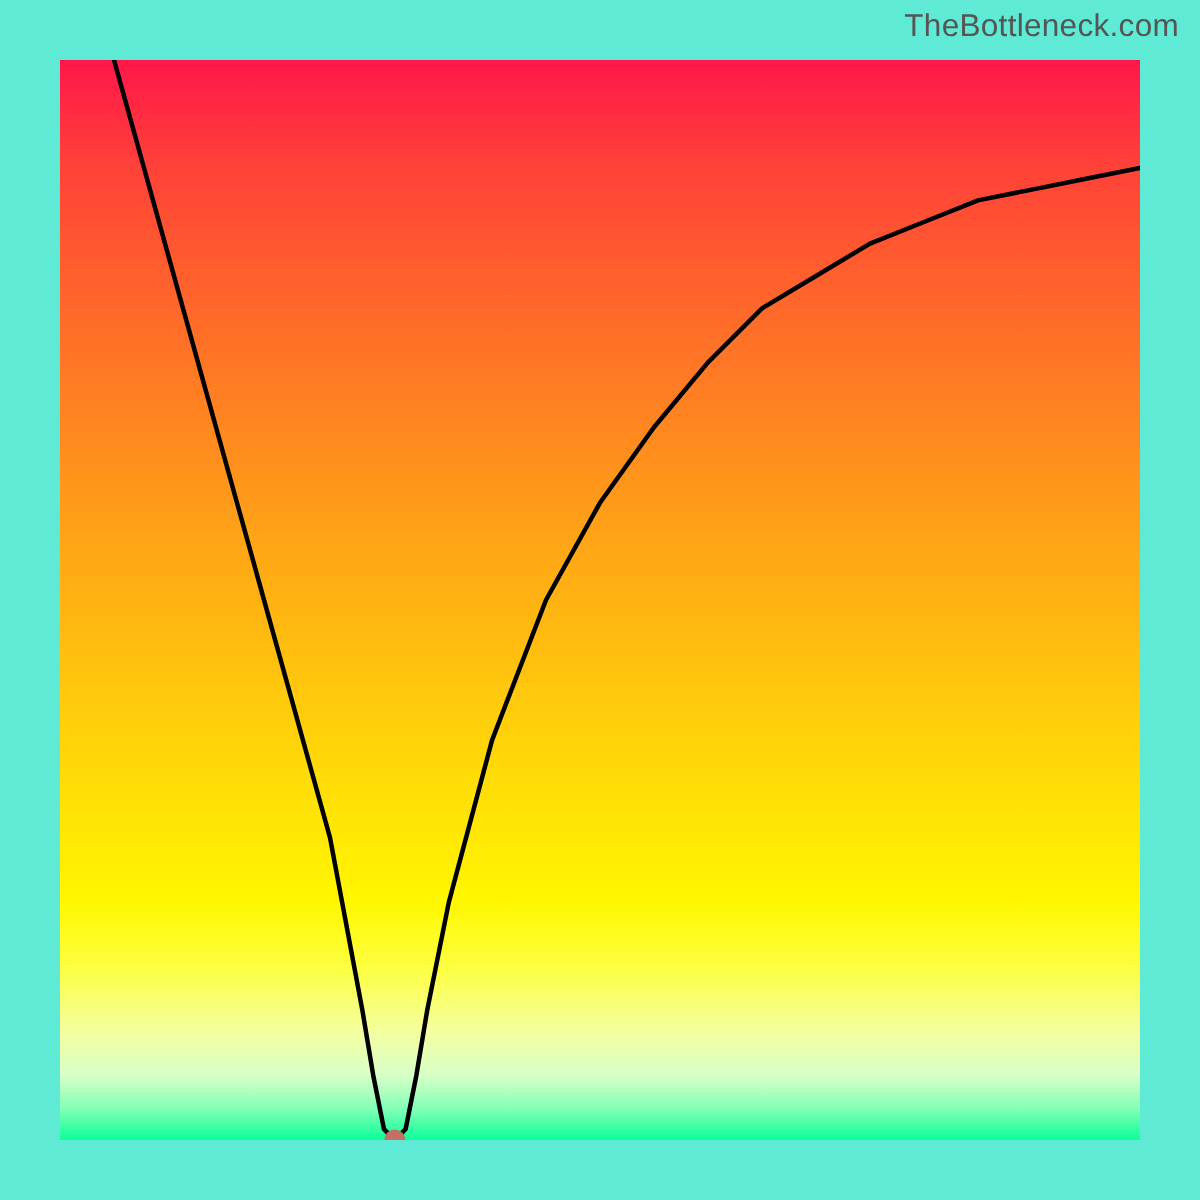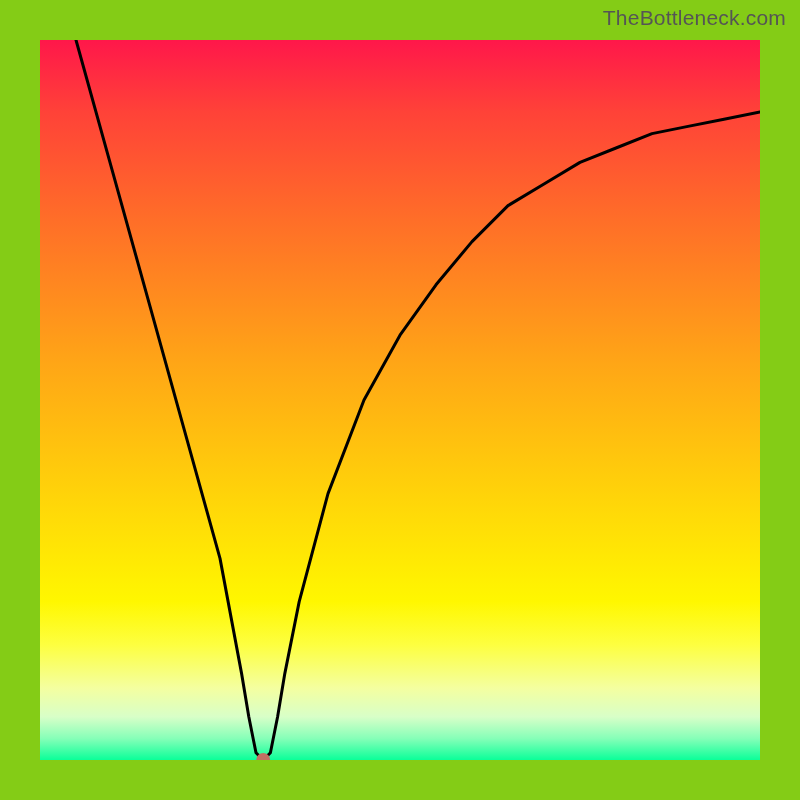--- a/index.html
+++ b/index.html
@@ -7,21 +7,21 @@
     padding: 0;
     width: 800px;
     height: 800px;
     background: #ffffff;
     font-family: Arial, Helvetica, sans-serif;
   }
   .chart-outer {
     width: 800px;
     height: 800px;
     position: relative;
-    background: #84cc16;
+    background: #5eead4;
   }
   .chart-inner {
     position: absolute;
     left: 40px;
     top: 40px;
     width: 720px;
     height: 720px;
     background: linear-gradient(to bottom,
       #ff174a 0%,
       #ff4238 10%,

